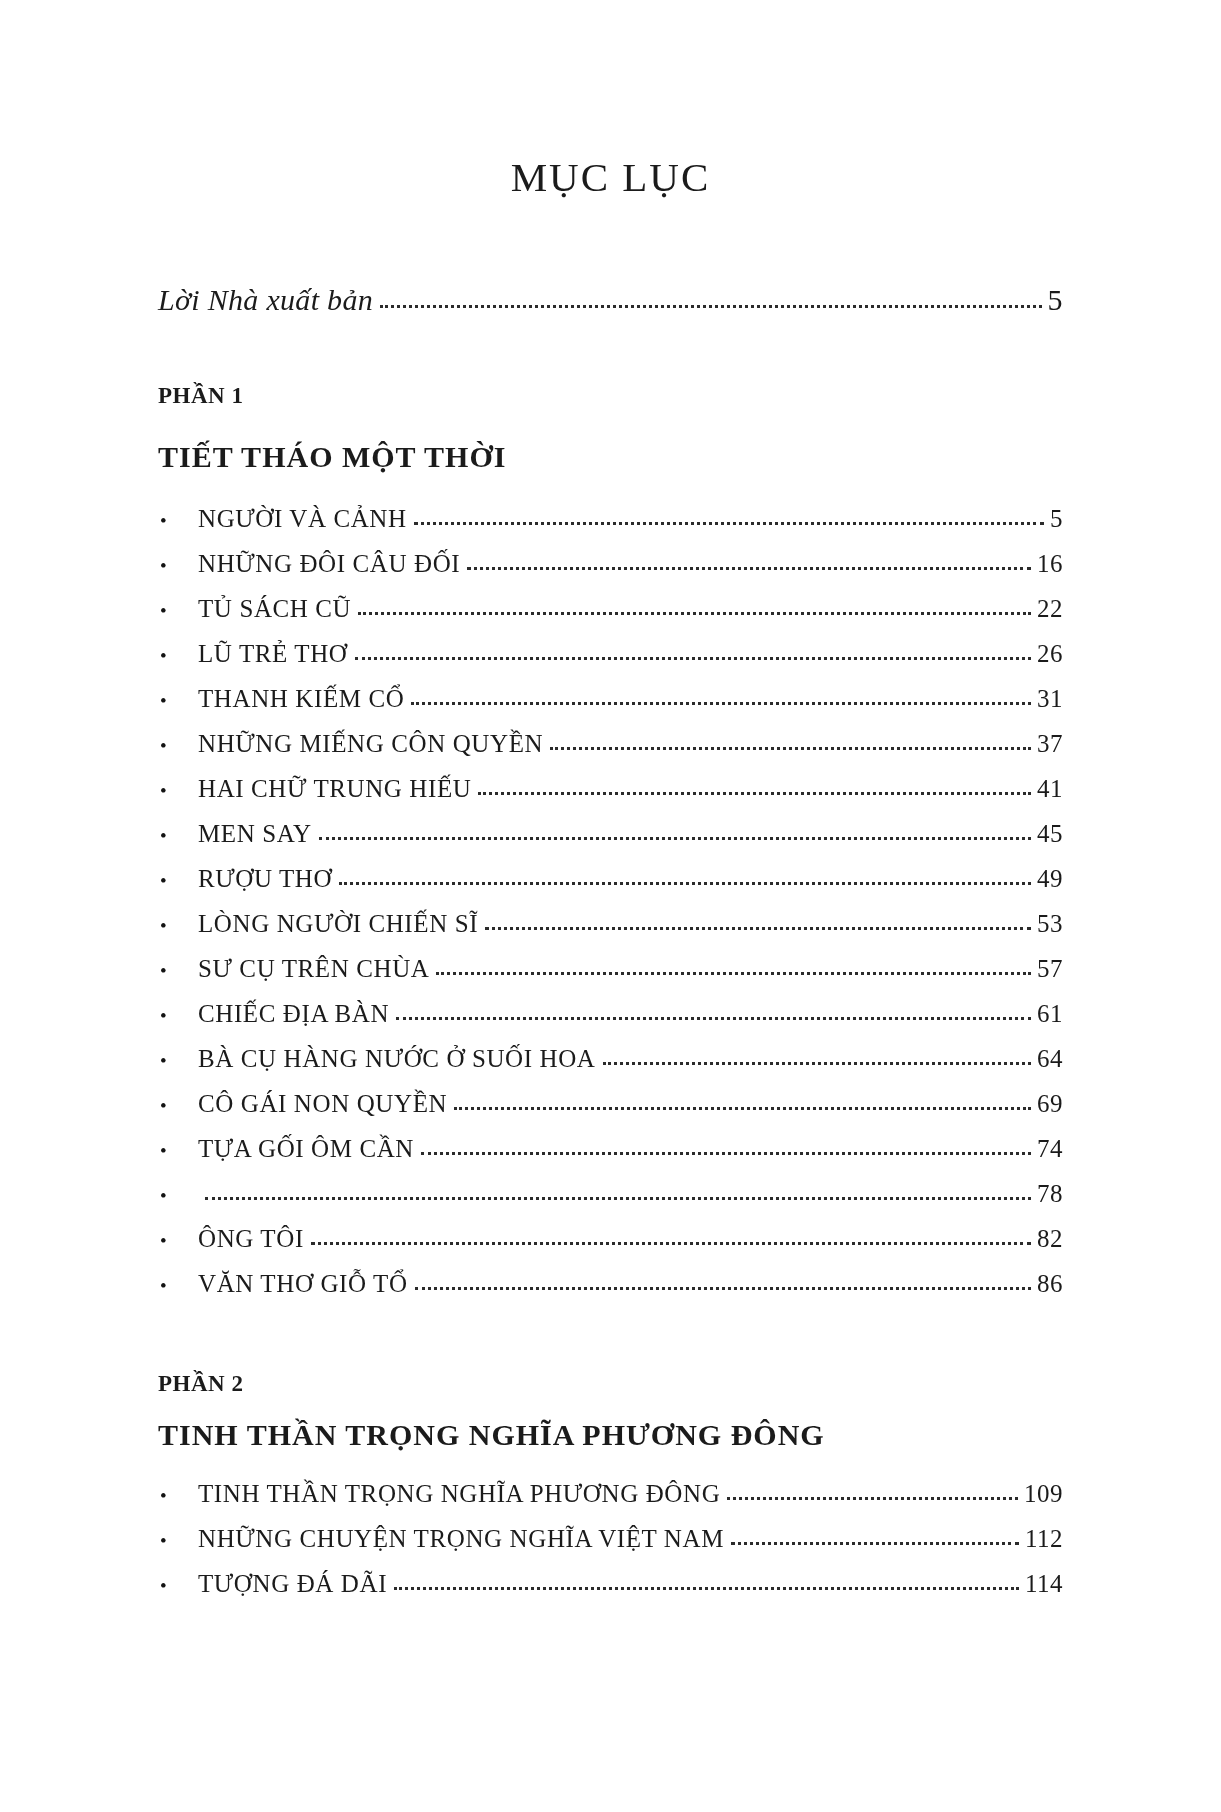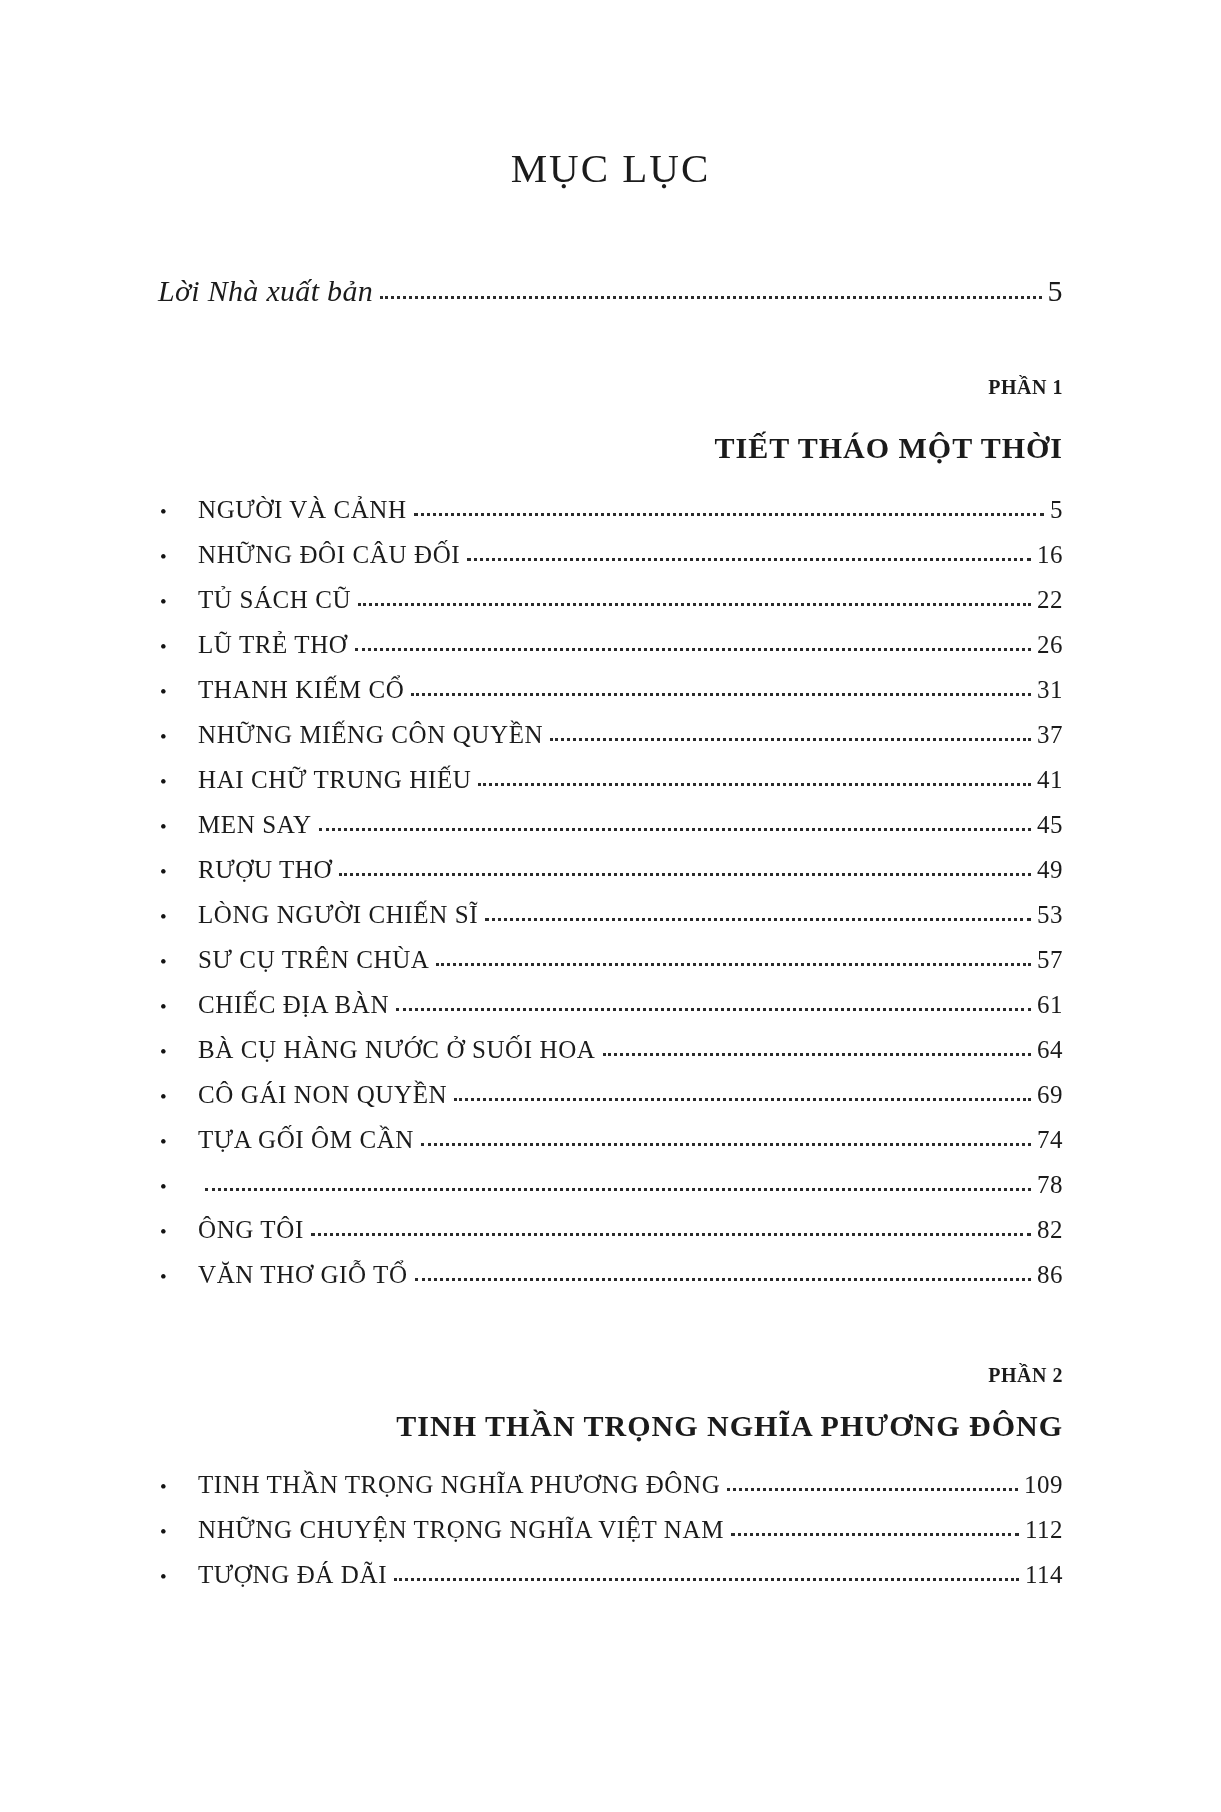--- a/index.html
+++ b/index.html
@@ -9,21 +9,21 @@
     height: 1812px;
     background: #ffffff;
     overflow: hidden;
     font-family: "Liberation Serif", "DejaVu Serif", serif;
     color: #1b1b1b;
     box-sizing: border-box;
   }
   .content {
     position: absolute;
     left: 158px;
-    top: 8px;
+    top: 17px;
     width: 905px;
   }
   .doc-title {
     margin: 137px 0 0 0;
     font-size: 41px;
     line-height: 46px;
     font-weight: normal;
     text-align: center;
     letter-spacing: 2px;
   }
@@ -34,33 +34,33 @@
     font-size: 30px;
     line-height: 36px;
   }
   .preface-label {
     font-style: italic;
     white-space: nowrap;
     letter-spacing: 0.3px;
   }
   .part-label {
     margin: 63px 0 0 0;
-    font-size: 20px;
+    font-size: 23px;
     line-height: 30px;
     font-weight: bold;
-    text-align: right;
+    text-align: left;
     letter-spacing: 0.5px;
   }
   .part-label.part2 { }
   .section-title {
     margin: 27px 0 0 0;
     font-size: 30px;
     line-height: 38px;
     font-weight: bold;
-    text-align: right;
+    text-align: left;
     letter-spacing: 1px;
   }
   .section-title.part2 { margin-top: 17px; }
   .toc-list { margin-top: 20px; }
   .toc-list.part2 { margin-top: 17px; }
   .toc-row {
     display: flex;
     align-items: baseline;
     height: 45px;
     line-height: 45px;

